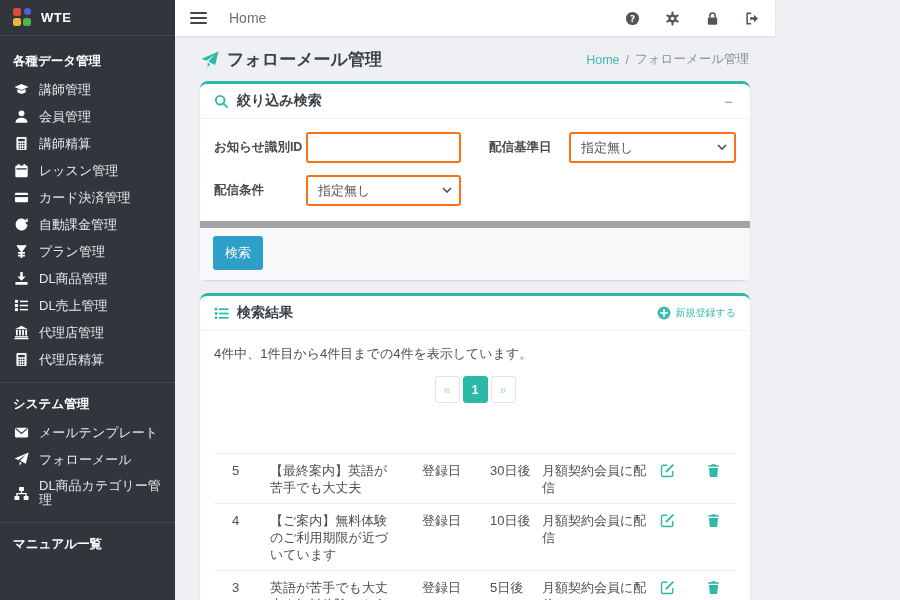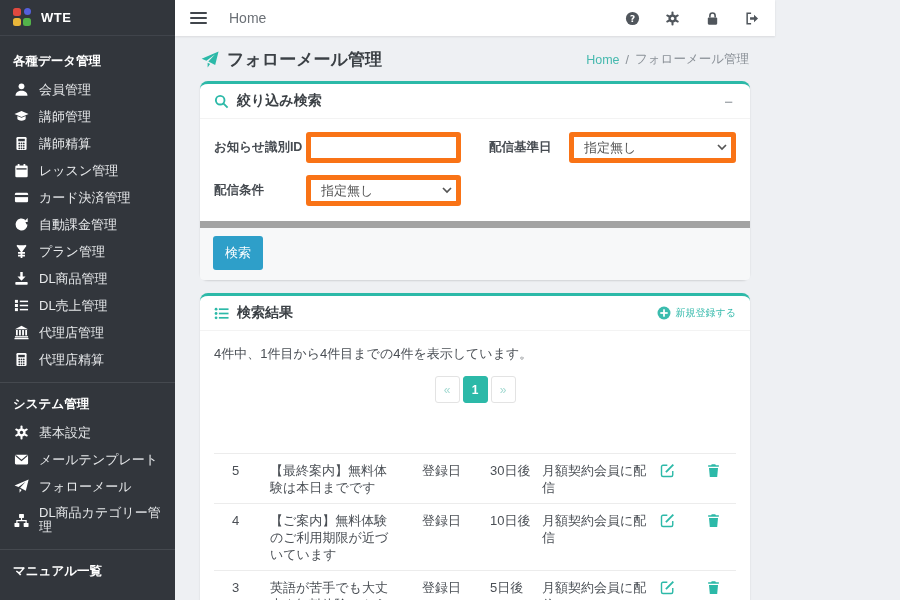--- a/index.html
+++ b/index.html
@@ -43,21 +43,21 @@
   .card-head { display:flex; align-items:center; gap:8px; padding:8px 14px; border-bottom:1px solid #f3f3f3; }
   .card-title { font-size:14px; font-weight:bold; color:#3b4045; display:flex; align-items:center; gap:8px; }
   .card-title svg { width:15px; height:15px; }
   .collapse-btn { margin-left:auto; color:#8d939a; font-size:15px; line-height:1; cursor:pointer; padding:0 3px; }
 
   .search-body { display:grid; grid-template-columns:1fr 1fr; column-gap:28px; row-gap:12px; padding:13px 14px 15px; }
   .field { display:flex; align-items:center; }
   .field > label { width:92px; flex-shrink:0; font-size:12.5px; font-weight:bold; color:#464b51; }
   .field.right > label { width:80px; }
   .control { flex:1; position:relative; }
-  .control input, .control select { width:100%; height:31px; border:5px solid #f97316; border-radius:3px; background:#fff; font-size:13px; color:#555; padding:0 10px; appearance:none; -webkit-appearance:none; outline:none; font-family:inherit; }
+  .control input, .control select { width:100%; height:31px; border:2px solid #f97316; border-radius:3px; background:#fff; font-size:13px; color:#555; padding:0 10px; appearance:none; -webkit-appearance:none; outline:none; font-family:inherit; }
   .chev { position:absolute; right:9px; top:12px; pointer-events:none; }
   .chev svg { display:block; width:10px; height:7px; }
 
   .search-foot { background:#f7f8f9; border-top:7px solid #a3a3a3; padding:8px 13px 10px; border-radius:0 0 4px 4px; }
   .btn-search { background:#2e9fc9; color:#fff; border:none; border-radius:3px; font-size:13px; padding:8px 12px; cursor:pointer; font-family:inherit; }
 
   
   .new-link { margin-left:auto; display:flex; align-items:center; gap:5px; color:#3bbcae; font-size:10px; cursor:pointer; }
   .new-link svg { width:14px; height:14px; }
   .results-body { padding:0 0 4px; }
@@ -88,34 +88,34 @@
           <span class="sq-green"></span>
       </span>
       <span class="logo-text">WTE</span>
     </div>
     <nav class="nav">
       <div class="nav-section-title">各種データ管理</div>
 
       <div class="nav-item">
         <span class="ico">
             <svg viewBox="0 0 16 16">
+              <path d="M8 2.2L.5 5.3 8 8.4l7.5-3.1z"></path>
+              <path d="M3.6 7.4v3.1c0 1.1 2 2.1 4.4 2.1s4.4-1 4.4-2.1V7.4L8 9.2z"></path>
+            </svg>
+          </span>
+        <span>講師管理</span>
+      </div>
+      <div class="nav-item">
+        <span class="ico">
+            <svg viewBox="0 0 16 16">
               <circle cx="8" cy="4.6" r="3.1"></circle>
               <path d="M1.6 14.6c0-3.6 2.9-5.4 6.4-5.4s6.4 1.8 6.4 5.4z"></path>
             </svg>
           </span>
         <span>会員管理</span>
-      </div>
-      <div class="nav-item">
-        <span class="ico">
-            <svg viewBox="0 0 16 16">
-              <path d="M8 2.2L.5 5.3 8 8.4l7.5-3.1z"></path>
-              <path d="M3.6 7.4v3.1c0 1.1 2 2.1 4.4 2.1s4.4-1 4.4-2.1V7.4L8 9.2z"></path>
-            </svg>
-          </span>
-        <span>講師管理</span>
       </div>
       <div class="nav-item">
         <span class="ico">
             <svg viewBox="0 0 16 16">
               <rect x="2.6" y="1" width="10.8" height="14" rx="1.4"></rect>
               <rect x="4.5" y="3" width="7" height="2.6" fill="#32363c"></rect>
               <g fill="#32363c">
                 <circle cx="5.6" cy="7.9" r=".95"></circle>
                 <circle cx="8" cy="7.9" r=".95"></circle>
                 <circle cx="10.4" cy="7.9" r=".95"></circle>
@@ -223,34 +223,20 @@
           </span>
         <span>代理店精算</span>
       </div>
 
       <div class="nav-divider"></div>
       <div class="nav-section-title">システム管理</div>
 
       <div class="nav-item">
         <span class="ico">
             <svg viewBox="0 0 16 16">
-              <g>
-                <rect x="6.9" y=".5" width="2.2" height="15" rx="1"></rect>
-                <rect x="6.9" y=".5" width="2.2" height="15" rx="1" transform="rotate(60 8 8)"></rect>
-                <rect x="6.9" y=".5" width="2.2" height="15" rx="1" transform="rotate(120 8 8)"></rect>
-              </g>
-              <circle cx="8" cy="8" r="4.3"></circle>
-              <circle cx="8" cy="8" r="1.8" fill="#32363c"></circle>
-            </svg>
-          </span>
-        <span>基本設定</span>
-      </div>
-      <div class="nav-item">
-        <span class="ico">
-            <svg viewBox="0 0 16 16">
               <rect x="1" y="2.8" width="14" height="10.4" rx="1.2"></rect>
               <path d="M1.6 3.6L8 9.1l6.4-5.5" fill="none" stroke="#32363c" stroke-width="1.3"></path>
             </svg>
           </span>
         <span>メールテンプレート</span>
       </div>
       <div class="nav-item">
         <span class="ico">
             <svg viewBox="0 0 16 16">
               <path d="M15.6.4L.6 6.9l4.2 1.7L12.4 3 6.5 9.4l6.1 3z"></path>
@@ -409,21 +395,21 @@
           <div class="pagination">
             <span class="page-btn">«</span>
             <span class="page-btn current">1</span>
             <span class="page-btn">»</span>
           </div>
 
           <div class="table">
 
             <div class="trow">
               <div class="c-id">5</div>
-              <div class="c-title">【最終案内】無料体験は本日までです</div>
+              <div class="c-title">【最終案内】英語が苦手でも大丈夫</div>
               <div class="c-reg">登録日</div>
               <div class="c-timing">30日後</div>
               <div class="c-target">月額契約会員に配信</div>
               <div class="c-act">
                   <svg viewBox="0 0 16 16" fill="none" stroke="#2cb9a8" stroke-width="1.5">
                     <path d="M13.6 8.6v4.2a1.6 1.6 0 0 1-1.6 1.6H3.2a1.6 1.6 0 0 1-1.6-1.6V4a1.6 1.6 0 0 1 1.6-1.6h4.6"></path>
                     <path d="M6.3 9.7L14.2 1.8" stroke-width="2"></path>
                   </svg>
                 </div>
               <div class="c-act">

